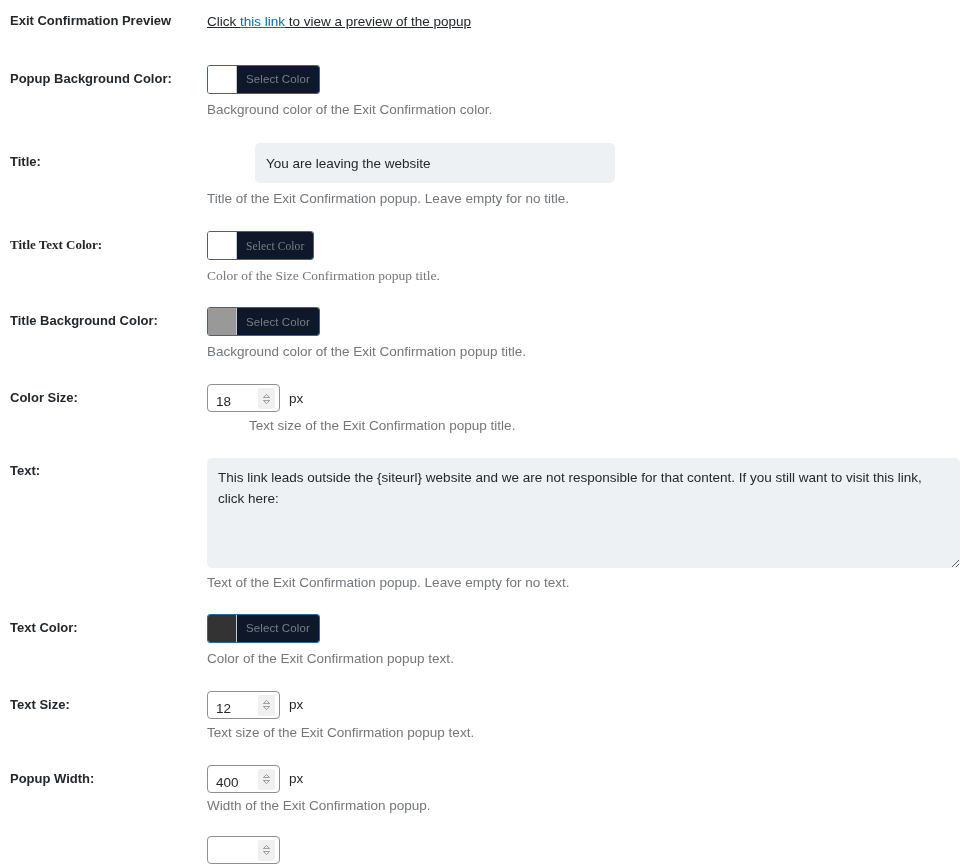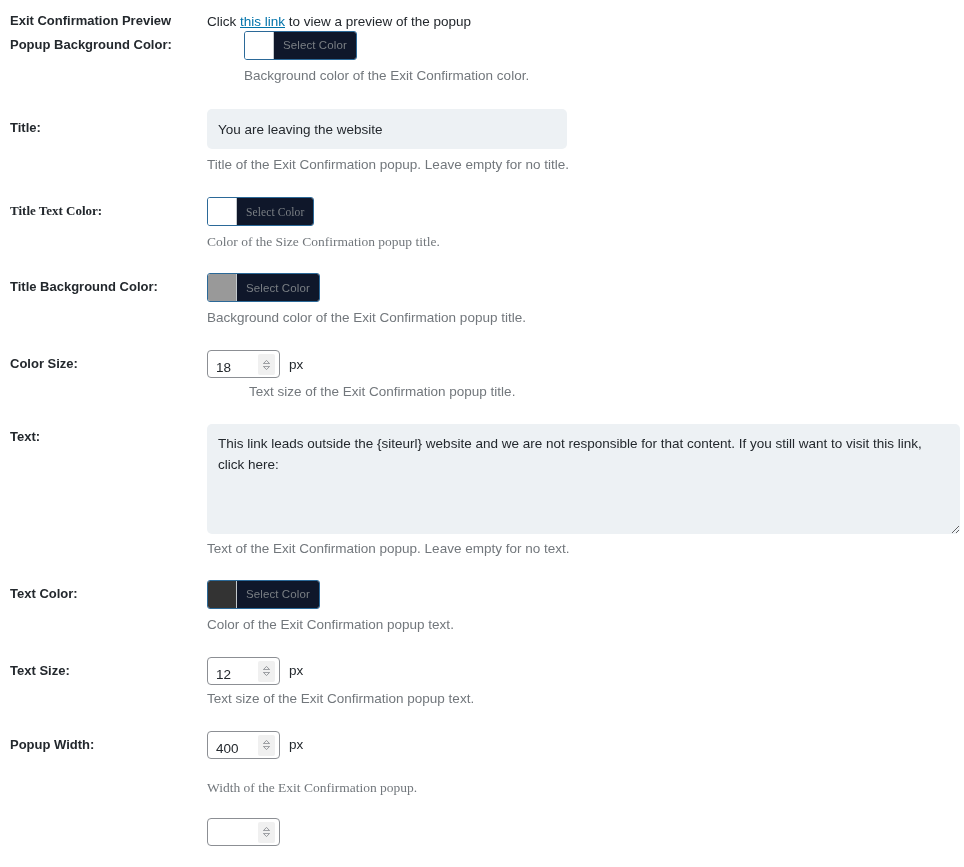--- a/index.html
+++ b/index.html
@@ -47,20 +47,21 @@
     line-height: 1.4;
     margin-top: 7px;
   }
 
   
   .row-preview { padding-top: 6px; }
   .preview-text {
     font-size: 13.5px;
     color: #23282d;
     line-height: 1.3;
+    text-decoration: underline;
   }
   .preview-link {
     color: #0073aa;
     text-decoration: underline;
     cursor: pointer;
   }
 
   
   .color-picker {
     display: inline-flex;
@@ -96,20 +97,21 @@
     height: 40px;
     background: #edf1f4;
     border: none;
     border-radius: 5px;
     padding: 0 11px;
     font-family: "Liberation Sans", sans-serif;
     font-size: 13.5px;
     color: #23282d;
     outline: none;
     display: block;
+    margin-left: 48px;
   }
 
   
   .text-area {
     width: 753px;
     height: 110px;
     background: #edf1f4;
     border: none;
     border-radius: 5px;
     padding: 10px 11px;
@@ -191,21 +193,21 @@
 
 <div class="settings-form">
 
   <div class="form-row row-preview" style="margin-top:7px;">
     <div class="row-label">Exit Confirmation Preview</div>
     <div class="row-field">
       <div class="preview-text"><span>Click </span><a class="preview-link" href="#">this link</a><span> to view a preview of the popup</span></div>
     </div>
   </div>
 
-  <div class="form-row" style="gap:37px;">
+  <div class="form-row" style="margin-top:34px;">
     <div class="row-label" style="padding-top:6px;">Popup Background Color:</div>
     <div class="row-field">
       <div class="color-picker">
         <span class="color-swatch" style="background:#ffffff;"></span>
         <span class="color-btn-label">Select Color</span>
       </div>
       <div class="field-desc">Background color of the Exit Confirmation color.</div>
     </div>
   </div>
 
@@ -310,21 +312,21 @@
             <svg class="spin-arrow" width="7" height="4" viewBox="0 0 7 4">
                 <path d="M3.5 0.4 L6.6 3.6 L0.4 3.6 Z" fill="none" stroke="#8c8f94" stroke-width="0.9"></path>
               </svg>
             <svg class="spin-arrow" width="7" height="4" viewBox="0 0 7 4">
                 <path d="M3.5 3.6 L6.6 0.4 L0.4 0.4 Z" fill="none" stroke="#8c8f94" stroke-width="0.9"></path>
               </svg>
           </span>
         </div>
         <span class="unit-px">px</span>
       </div>
-      <div class="field-desc" style="margin-top:20px;font-family:Liberation Serif, serif;">Width of the Exit Confirmation popup.</div>
+      <div class="field-desc" style="margin-top:4px;">Width of the Exit Confirmation popup.</div>
     </div>
   </div>
 
   <div class="form-row" style="margin-top:20px;">
     <div class="row-label"></div>
     <div class="row-field">
       <div class="cut-box">
         <span class="spinner">
           <svg class="spin-arrow" width="7" height="4" viewBox="0 0 7 4">
               <path d="M3.5 0.4 L6.6 3.6 L0.4 3.6 Z" fill="none" stroke="#8c8f94" stroke-width="0.9"></path>

